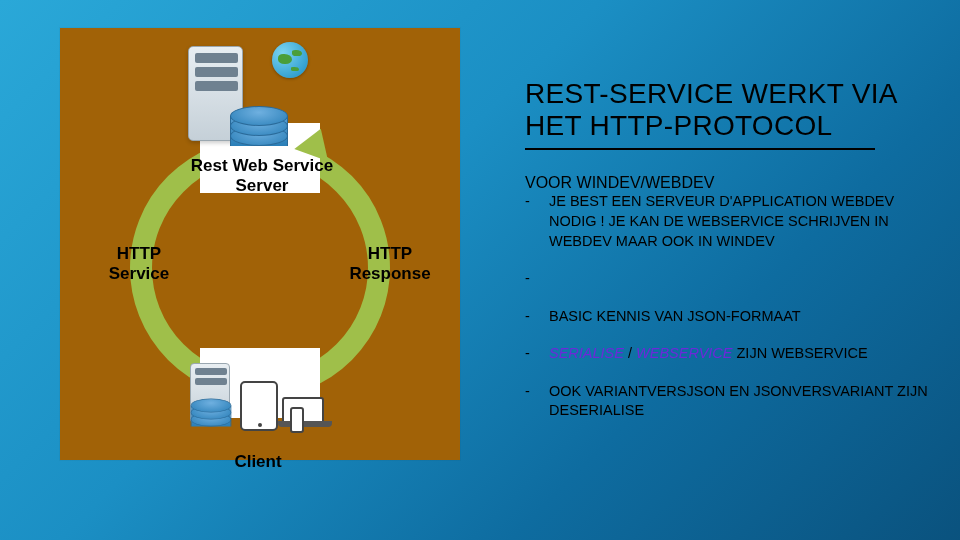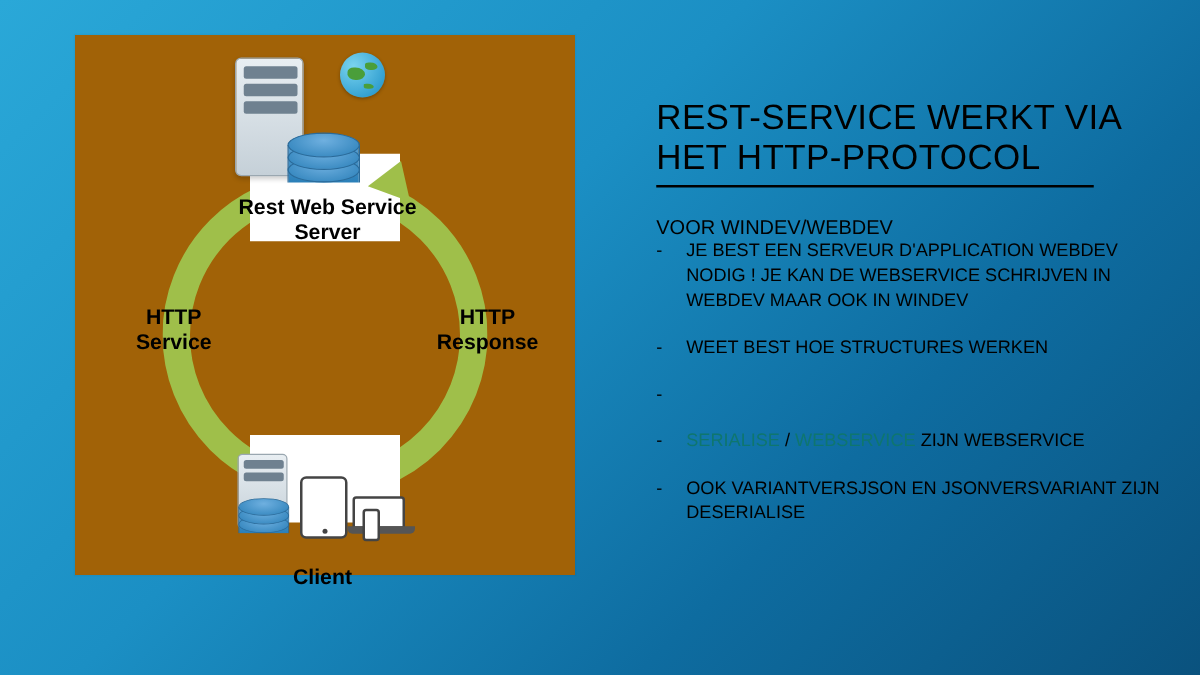--- a/index.html
+++ b/index.html
@@ -29,21 +29,21 @@
   }
   .subtitle {
     font-size: 16px; 
     font-weight: 400;
   }
   ul.bullets { list-style: none; }
   ul.bullets li {
     display: flex; margin-bottom: 18px; font-size: 14.5px; line-height: 1.35;
   }
   ul.bullets li .dash { width: 24px; flex-shrink: 0; }
-  .emph { color: #0f766e; }
+  .emph { color: #6d28d9; font-style: italic; }
   
   .arrow-circle {
     position: absolute; border: 22px solid #9fbf4a; border-radius: 50%;
     width: 260px; height: 260px; left: 70px; top: 110px;
     clip-path: inset(0 0 0 0);
   }
   .arrow-mask-top, .arrow-mask-bottom {
     position: absolute; background: #fff; width: 120px; height: 70px;
   }
   .arrow-mask-top { left: 140px; top: 95px; }
@@ -198,24 +198,24 @@
     <div class="title-underline"></div>
     <div class="subtitle">VOOR WINDEV/WEBDEV</div>
 
     <ul class="bullets">
       <li>
         <span class="dash">-</span>
         <span>JE BEST EEN SERVEUR D'APPLICATION WEBDEV NODIG ! JE KAN DE WEBSERVICE SCHRIJVEN IN WEBDEV MAAR OOK IN WINDEV</span>
       </li>
       <li>
         <span class="dash">-</span>
-        <span>WEET BEST HOE STRUCTURES WERKEN</span>
-      </li>
-      <li>
-        <span class="dash">-</span>
+      </li>
+      <li>
+        <span class="dash">-</span>
+        <span>BASIC KENNIS VAN JSON-FORMAAT</span>
       </li>
       <li>
         <span class="dash">-</span>
         <span>
           <span class="emph">SERIALISE</span><span> / </span><span class="emph">WEBSERVICE</span><span> ZIJN WEBSERVICE</span>
         </span>
       </li>
       <li>
         <span class="dash">-</span>
         <span>OOK VARIANTVERSJSON EN JSONVERSVARIANT ZIJN DESERIALISE</span>

